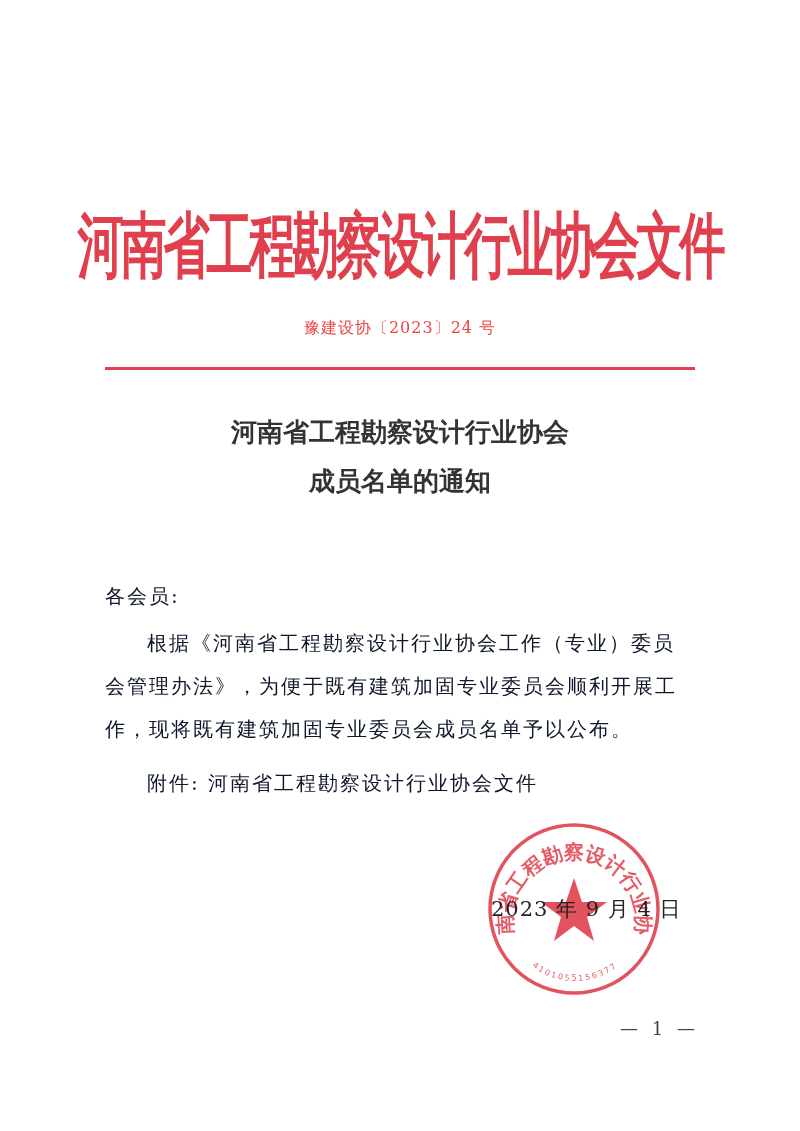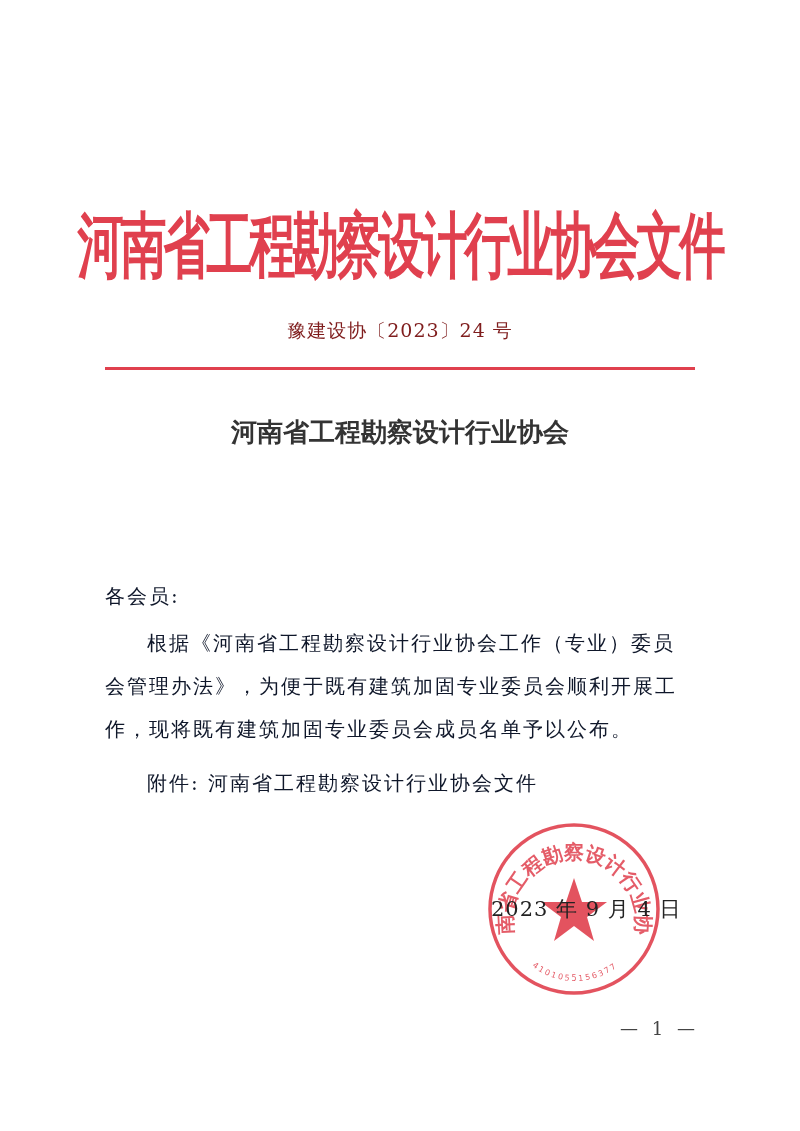--- a/index.html
+++ b/index.html
@@ -8,21 +8,21 @@
       font-family: "DejaVu Serif", "Liberation Serif", serif; color: #2a2a2a;
     }
     .masthead {
       position: absolute; left: 0; width: 800px; top: 168px; text-align: center;
       color: #e0404e; font-family: "DejaVu Serif", serif; font-weight: bold;
       font-size: 46px; letter-spacing: -3px; line-height: 100px;
       transform: scaleY(1.55); transform-origin: center top;
     }
     .doc-number {
       position: absolute; top: 318px; left: 0; width: 800px; text-align: center;
-      font-size: 19px; color: #7f1d1d; letter-spacing: 1px;
+      font-size: 16px; color: #ef4444; letter-spacing: 1px;
     }
     .red-rule {
       position: absolute; top: 367px; left: 105px; width: 590px; height: 3px;
       background: #e0404e;
     }
     .title {
       position: absolute; top: 408px; left: 0; width: 800px; text-align: center;
       font-weight: bold; font-size: 26px; line-height: 49px; color: #333;
     }
     .body-text {
@@ -47,20 +47,21 @@
 <body>
 
 <div class="masthead">河南省工程勘察设计行业协会文件</div>
 
 <div class="doc-number">豫建设协〔2023〕24 号</div>
 
 <div class="red-rule"></div>
 
 <div class="title">
   <div>河南省工程勘察设计行业协会</div>
+  <div>成员名单的通知</div>
 </div>
 
 <div class="body-text salutation">各会员:</div>
 
 <div class="body-text para">根据《河南省工程勘察设计行业协会工作（专业）委员会管理办法》，为便于既有建筑加固专业委员会顺利开展工作，现将既有建筑加固专业委员会成员名单予以公布。</div>
 
 <div class="body-text attachment">附件: 河南省工程勘察设计行业协会文件</div>
 
 <svg class="stamp" viewBox="0 0 178 178">
   <defs>

